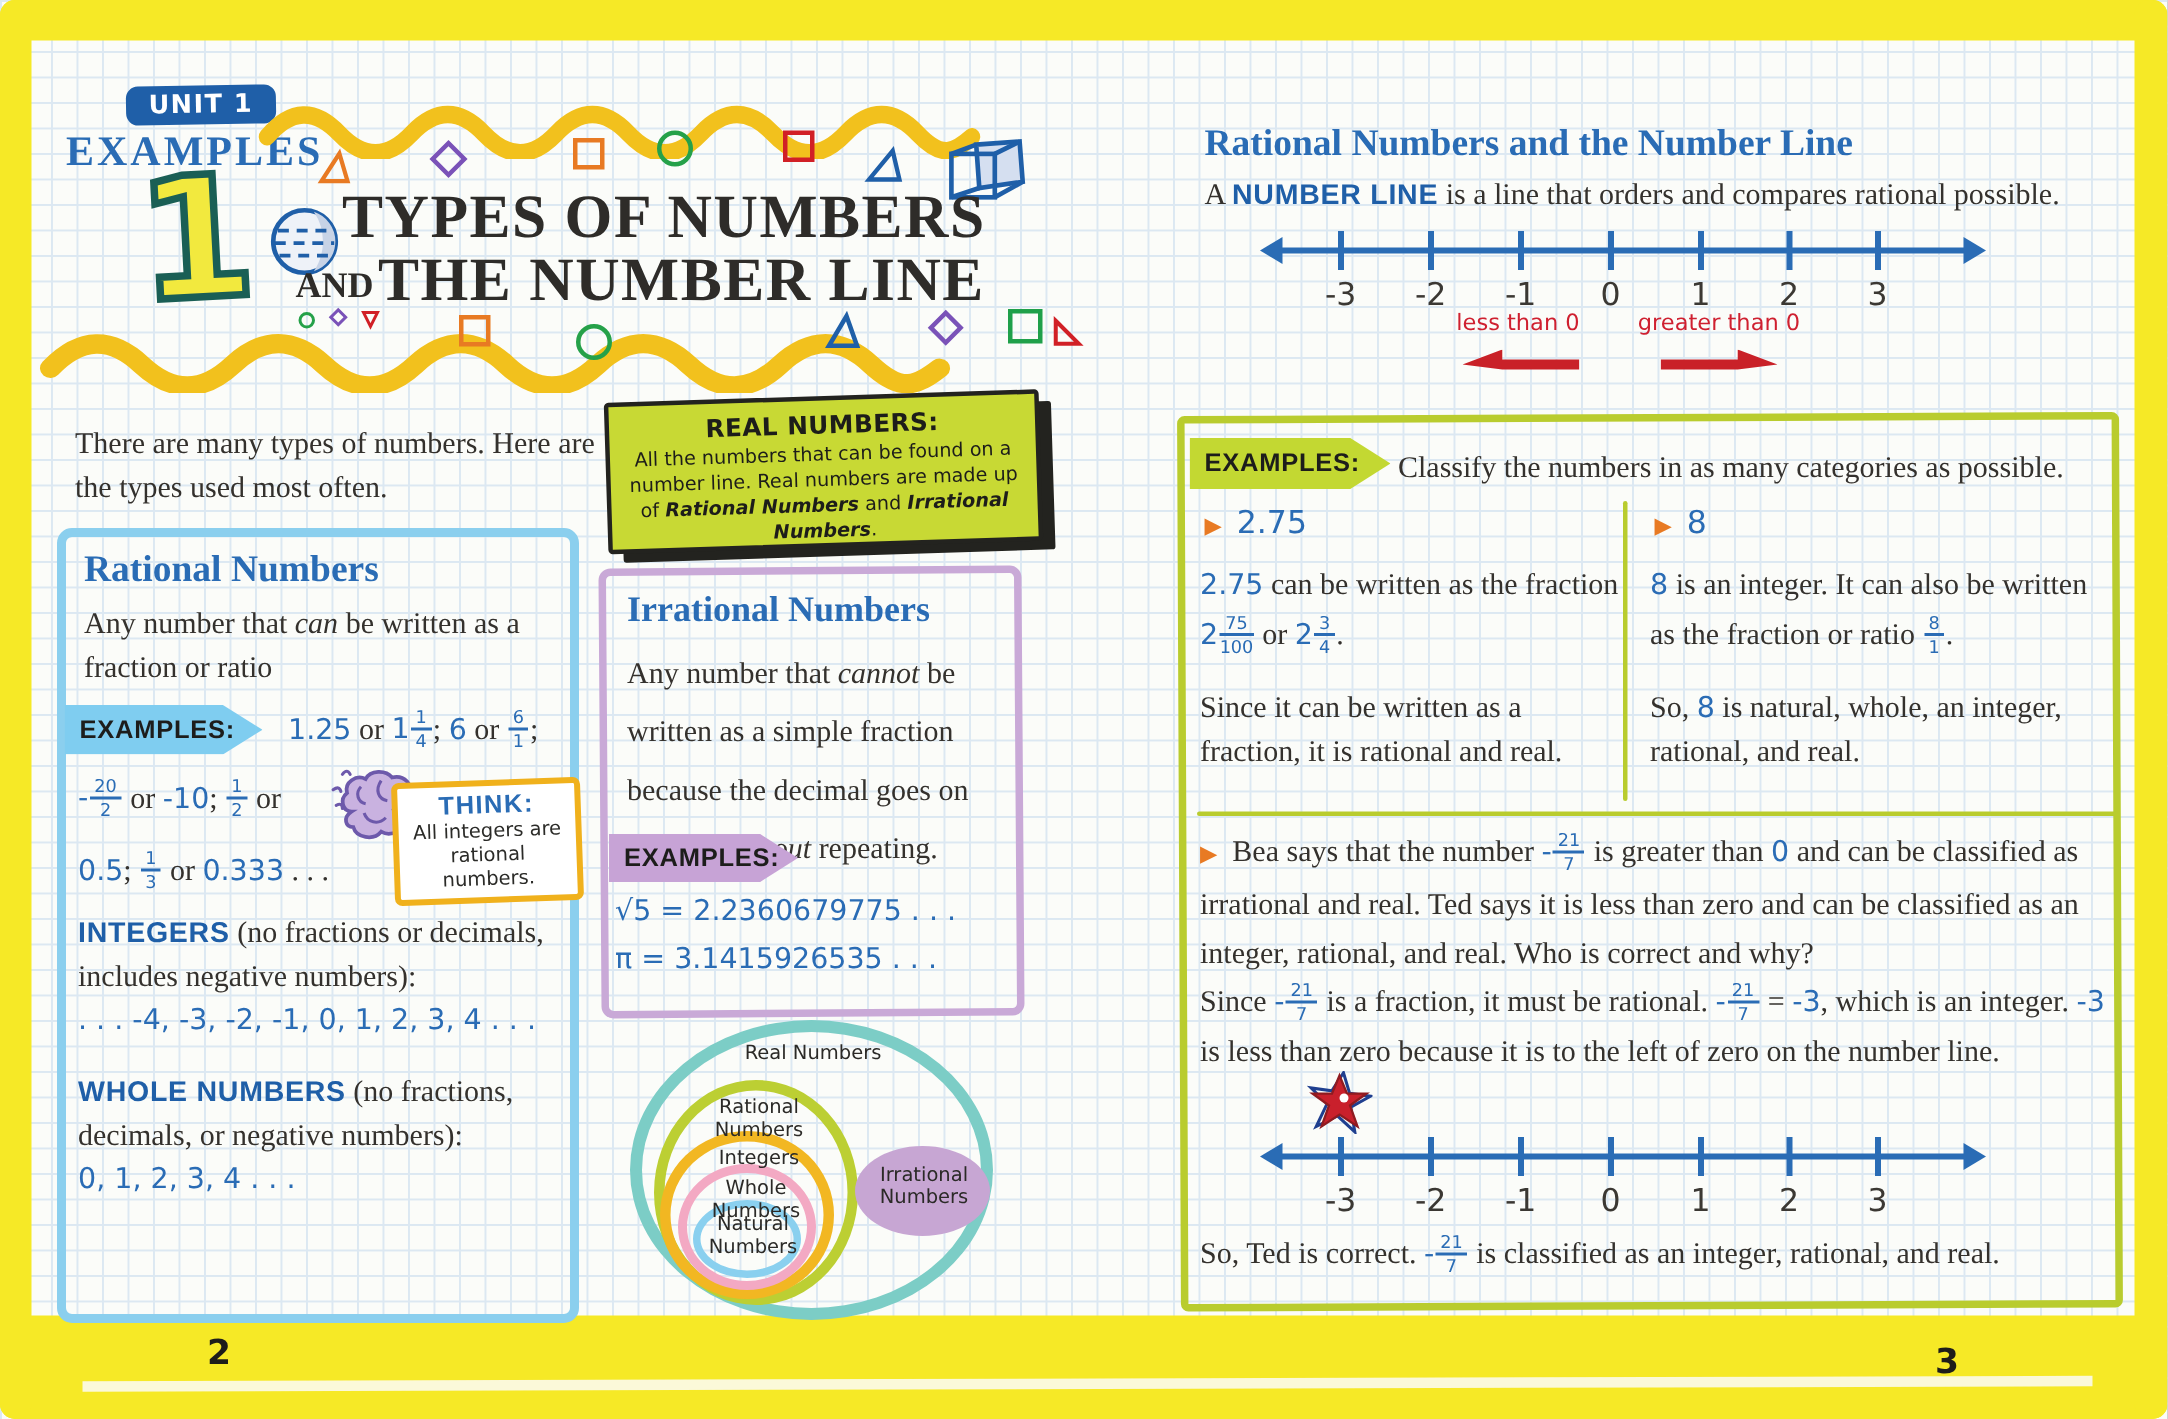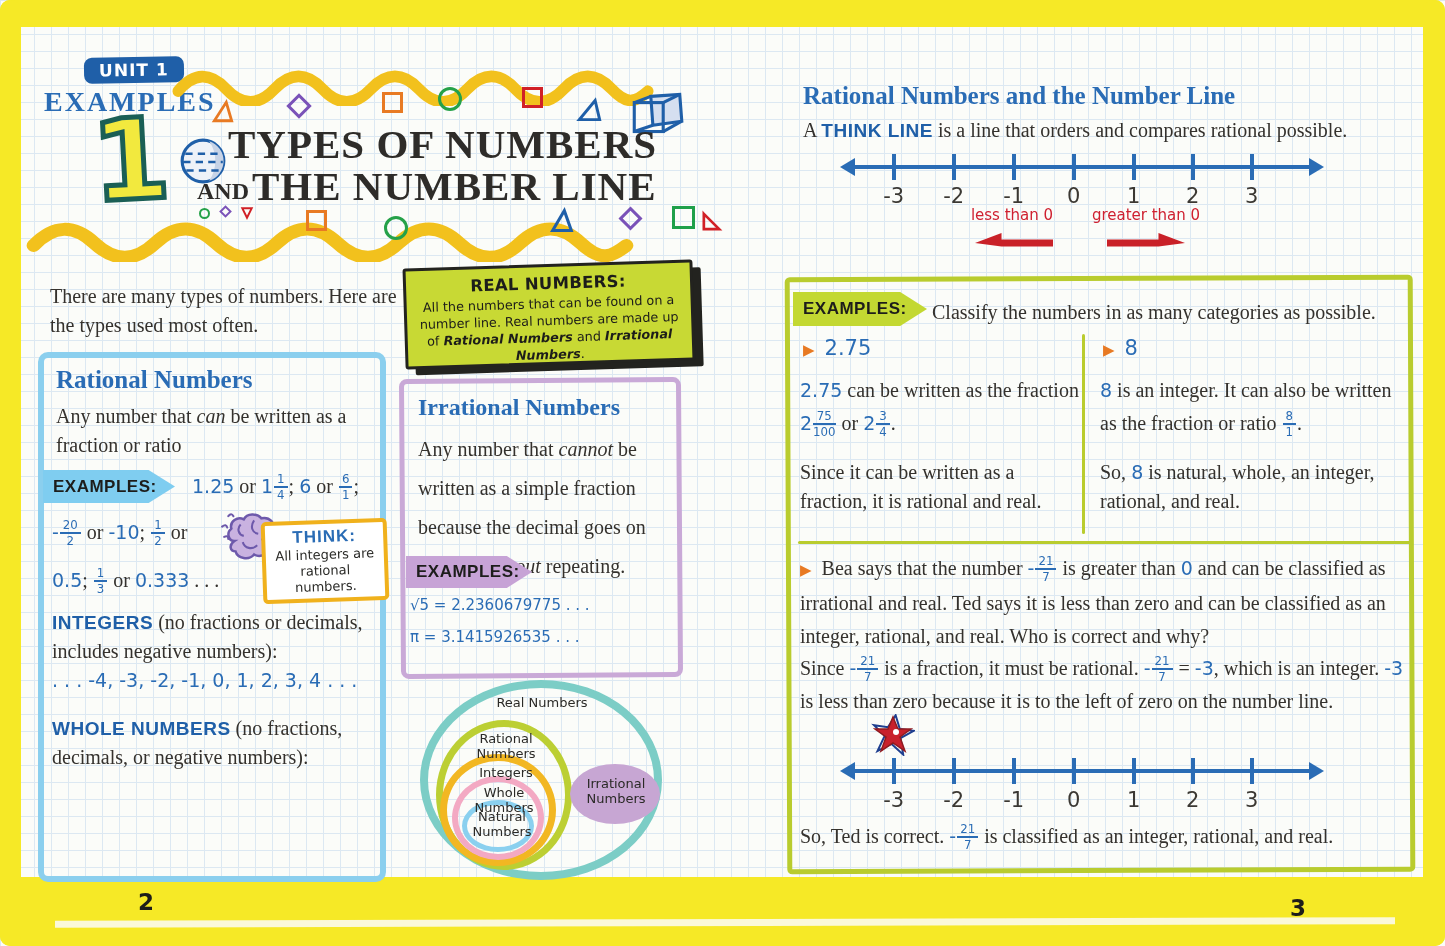--- a/index.html
+++ b/index.html
@@ -59,21 +59,21 @@
   .shp{position:absolute}
   .sq{border:3px solid;background:transparent}
   .ci{border:3px solid;border-radius:50%}
   .di{border:3px solid;transform:rotate(45deg)}
   
   .think-box{position:absolute;left:262px;top:520px;width:126px;background:#fff;border:4px solid #f0b11c;
     border-radius:5px;transform:rotate(-2deg);padding:3px 5px;text-align:center}
   .think-box .tl{font-family:"Liberation Sans",sans-serif;font-weight:800;color:#2a6cb5;font-size:17px;letter-spacing:1px}
   .think-box .tx{font-family:"DejaVu Sans",sans-serif;font-size:13px;line-height:16px;color:#2b2b28}
   
-  .irr-ex{position:absolute;color:#2a6cb5;font-family:"DejaVu Sans",sans-serif;font-size:15px}
+  .irr-ex{position:absolute;color:#2a6cb5;font-family:"DejaVu Sans",sans-serif;font-size:19px}
   .numlist{color:#2a6cb5}
   
   .numline{position:absolute;width:480px;height:66px}
   .nl-line{position:absolute;left:8px;right:8px;top:17px;height:3.5px;background:#2a6cb5;border-radius:2px}
   .nl-line::before{content:"";position:absolute;left:-10px;top:-7px;border:9px solid transparent;border-left:0;border-right:15px solid #2a6cb5}
   .nl-line::after{content:"";position:absolute;right:-10px;top:-7px;border:9px solid transparent;border-right:0;border-left:15px solid #2a6cb5}
   .nl-tick{position:absolute;top:6px;width:3.5px;height:26px;background:#2a6cb5}
   .nl-num{position:absolute;top:30px;left:50%;transform:translateX(-50%);
     font-family:"DejaVu Sans",sans-serif;font-size:21px;color:#3b3833}
   .red-label{position:absolute;font-family:"DejaVu Sans",sans-serif;font-size:15px;color:#cf2030;text-align:center}
@@ -189,20 +189,21 @@
   </div>
 
   <div class="abs bt" style="left:52px;top:608px;width:330px">
     <span class="caps">INTEGERS</span>
     <span>(no fractions or decimals, includes negative numbers):</span>
     <div class="numlist"><span class="bl">. . . -4, -3, -2, -1, 0, 1, 2, 3, 4 . . .</span></div>
   </div>
   <div class="abs bt" style="left:52px;top:714px;width:330px">
     <span class="caps">WHOLE NUMBERS</span>
     <span>(no fractions, decimals, or negative numbers):</span>
+    <div class="numlist"><span class="bl">0, 1, 2, 3, 4 . . .</span></div>
   </div>
 
   <div class="irrational-box"></div>
   <div class="abs blue-serif" style="left:418px;top:394px;font-size:24px">Irrational Numbers</div>
   <div class="abs bt" style="left:418px;top:430px;width:244px;line-height:39px">Any number that <em>cannot</em> be written as a simple fraction because the decimal goes on forever <em>without</em> repeating.</div>
   <div class="banner b-purple" style="left:406px;top:556px;width:126px;height:32px">
     <span>EXAMPLES:</span>
   </div>
   <div class="irr-ex" style="left:410px;top:596px">√5 = 2.2360679775 . . .</div>
   <div class="irr-ex" style="left:410px;top:628px">π = 3.1415926535 . . .</div>
@@ -219,21 +220,21 @@
     <div class="vlabel" style="left:50px;top:86px;width:88px">Integers</div>
     <div class="vlabel" style="left:52px;top:106px;width:80px">Whole Numbers</div>
     <div class="vlabel" style="left:54px;top:130px;width:72px">Natural Numbers</div>
     <div class="vlabel" style="left:166px;top:97px;width:76px">Irrational Numbers</div>
   </div>
 
   <div class="pagenum" style="left:138px;top:889px">2</div>
 
   <div class="abs blue-serif" style="left:803px;top:82px;font-size:25px">Rational Numbers and the Number Line</div>
   <div class="abs bt" style="left:803px;top:116px;width:620px;white-space:nowrap">
-    <span>A </span><span class="caps" style="font-size:19px">THINK LINE</span><span> is a line that orders and compares rational possible.</span>
+    <span>A </span><span class="caps" style="font-size:19px">NUMBER LINE</span><span> is a line that orders and compares rational possible.</span>
   </div>
 
   <div class="numline" style="left:842px;top:148px">
     <div class="nl-line"></div>
     <div class="nl-tick" style="left:50px">
         <span class="nl-num">-3</span>
       </div>
     <div class="nl-tick" style="left:110px">
         <span class="nl-num">-2</span>
       </div>

